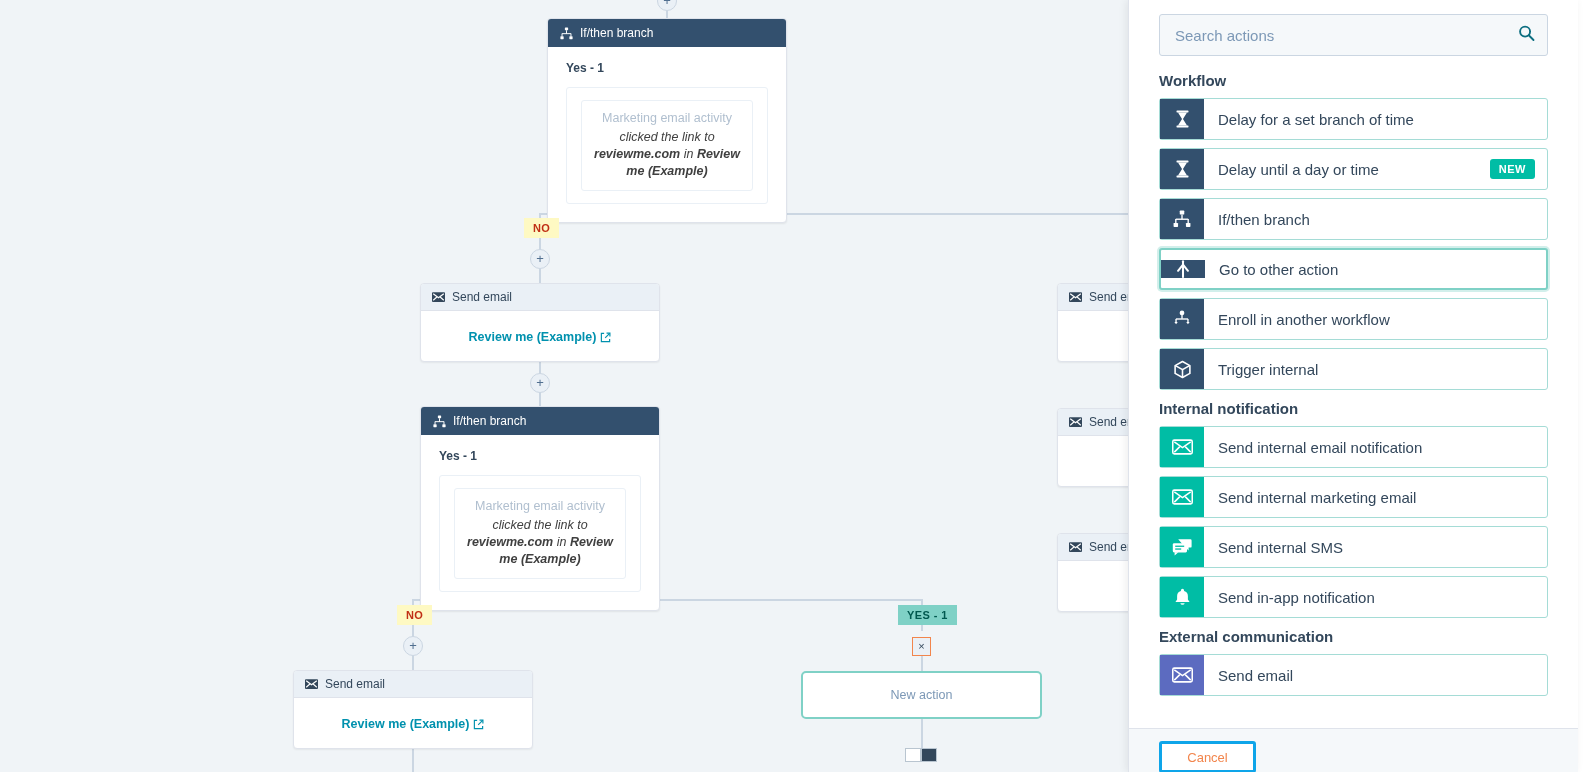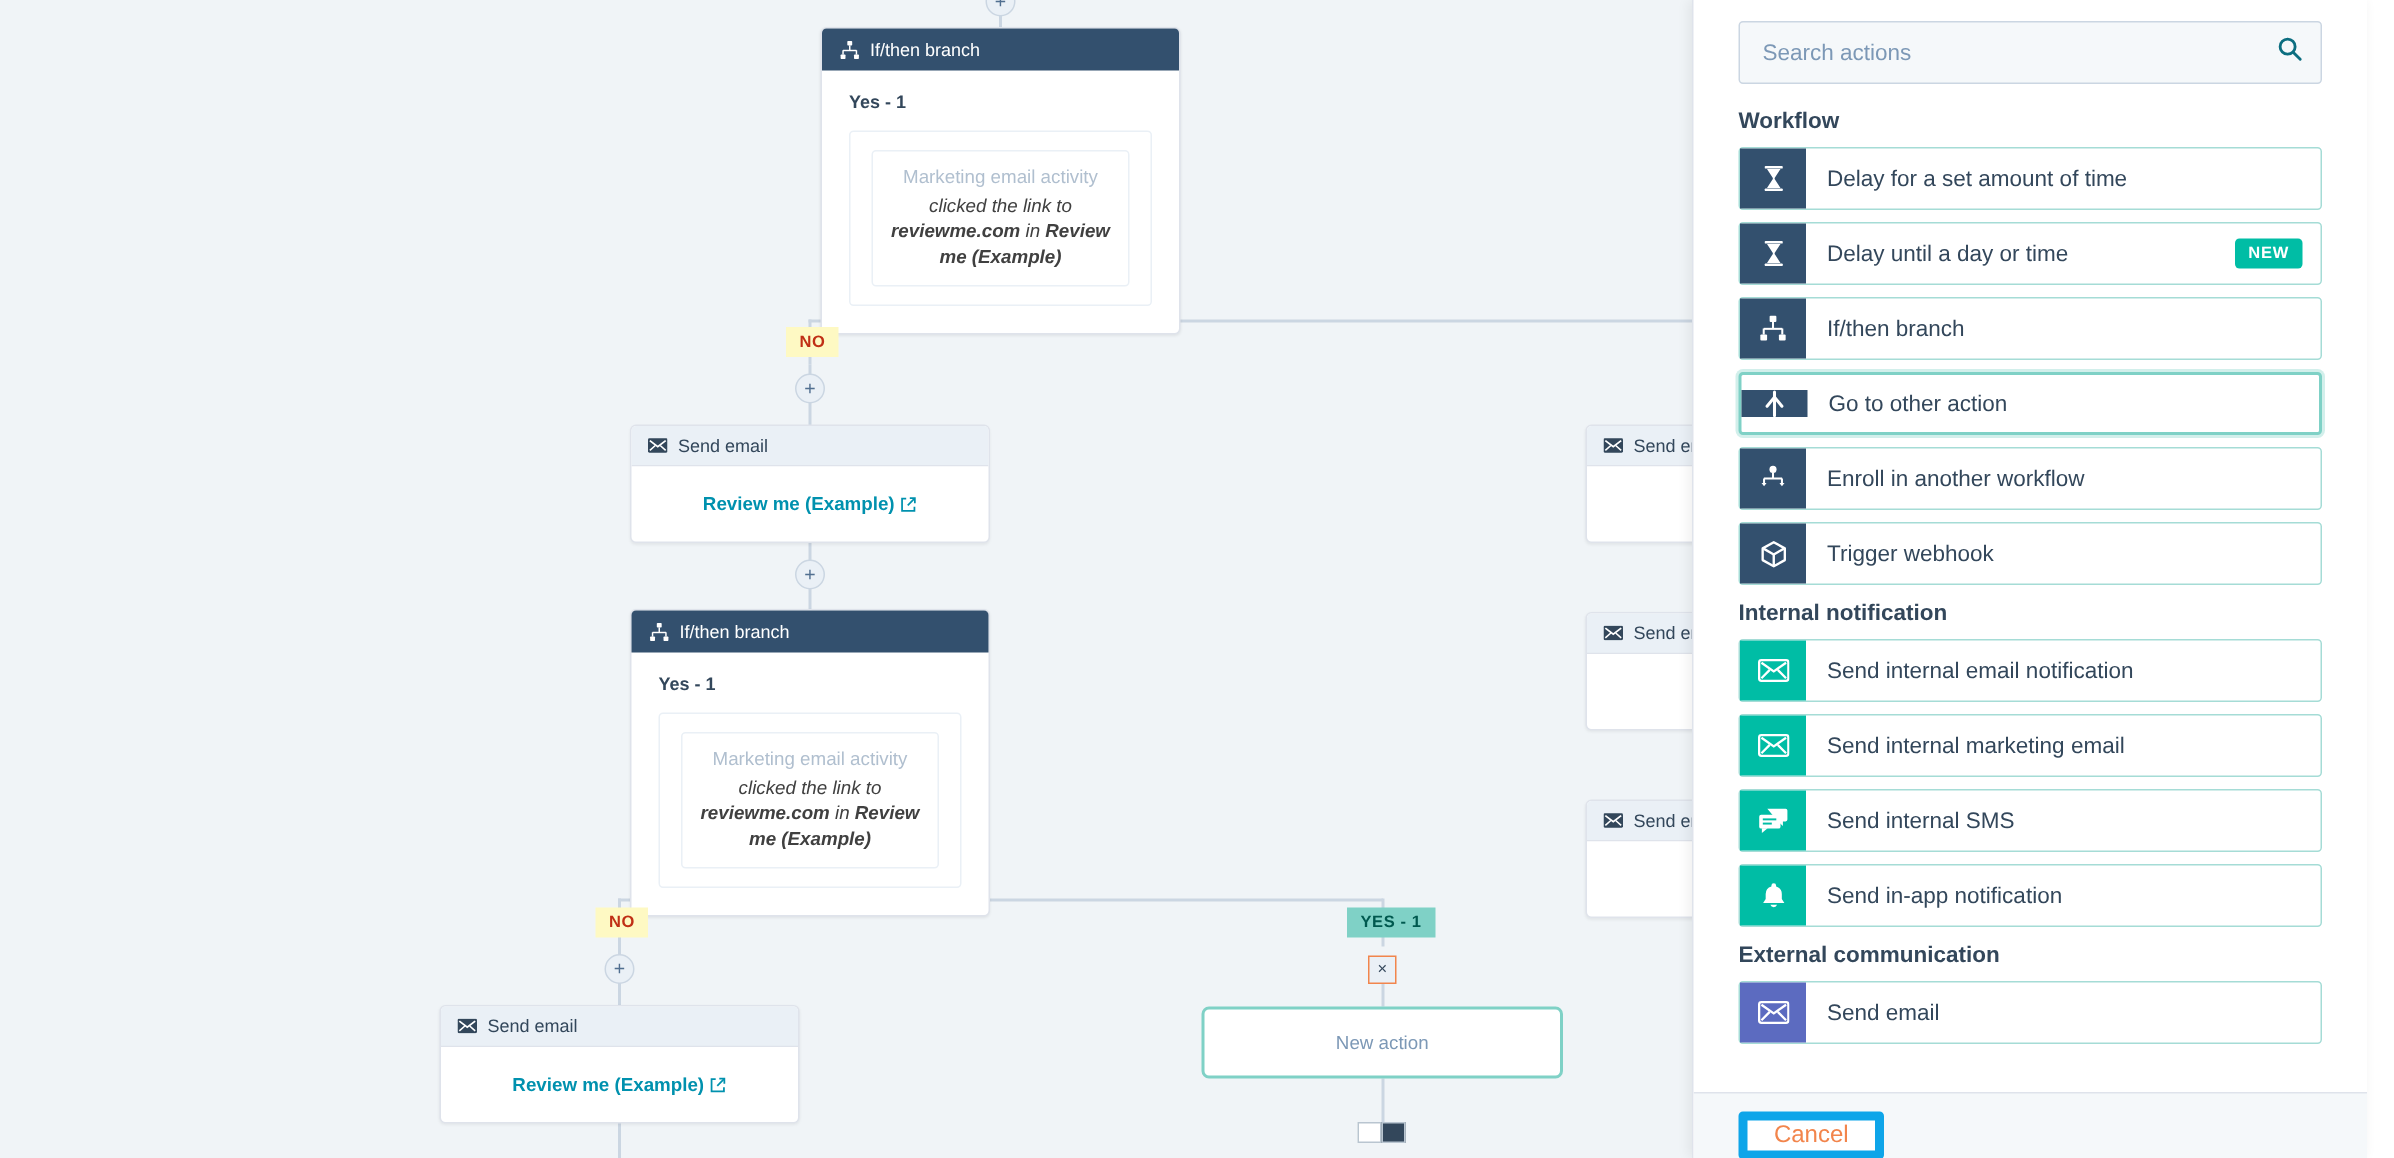--- a/index.html
+++ b/index.html
@@ -233,25 +233,25 @@
   #sb-footer {
     position: absolute;
     left: 0; right: 0; bottom: 0;
     height: 44px;
     background: #f5f8fa;
     border-top: 1px solid #dfe3eb;
     padding: 12px 30px 0;
   }
   .footer-btn {
     width: 97px; height: 32px;
-    border: 6px solid #0ea5e9;
+    border: 3px solid #0ea5e9;
     border-radius: 3px;
     background: #fff;
     color: #f2854c;
-    font-size: 16px;
+    font-size: 13px;
     font-family: "Liberation Sans", sans-serif;
     cursor: pointer;
   }
 </style>
 </head>
 <body>
 
 <div id="app">
 
   <div id="canvas">
@@ -450,21 +450,21 @@
       <div class="sect-title">Workflow</div>
 
       <div class="action-row">
         <div class="action-icon navy">
           <svg width="17" height="18" viewBox="0 0 16 18" fill="#fff">
             <rect x="2" y="0.6" width="12" height="1.8" rx="0.6"></rect>
             <rect x="2" y="15.6" width="12" height="1.8" rx="0.6"></rect>
             <path d="M3.5 2.6 H12.5 L8.6 8.7 V9.3 L12.5 15.4 H3.5 L7.4 9.3 V8.7 Z"></path>
           </svg>
         </div>
-        <div class="action-label">Delay for a set amount of time</div>
+        <div class="action-label">Delay for a set branch of time</div>
       </div>
 
       <div class="action-row">
         <div class="action-icon navy">
           <svg width="17" height="18" viewBox="0 0 16 18" fill="#fff">
             <rect x="2" y="0.6" width="12" height="1.8" rx="0.6"></rect>
             <rect x="2" y="15.6" width="12" height="1.8" rx="0.6"></rect>
             <path d="M3.5 2.6 H12.5 L8.6 8.7 V9.3 L12.5 15.4 H3.5 L7.4 9.3 V8.7 Z"></path>
           </svg>
         </div>
@@ -514,21 +514,21 @@
       </div>
 
       <div class="action-row">
         <div class="action-icon navy">
           <svg width="19" height="19" viewBox="0 0 18 18" fill="none" stroke="#fff" stroke-width="1.5" stroke-linejoin="round">
             <path d="M9 1.4 L16 5.3 V12.7 L9 16.6 L2 12.7 V5.3 Z"></path>
             <path d="M2.3 5.3 L9 9.1 L15.7 5.3"></path>
             <path d="M9 9.1 V16.4"></path>
           </svg>
         </div>
-        <div class="action-label">Trigger webhook</div>
+        <div class="action-label">Trigger internal</div>
       </div>
 
       <div class="sect-title">Internal notification</div>
 
       <div class="action-row">
         <div class="action-icon teal">
           <svg width="21" height="16" viewBox="0 0 22 16">
             <rect x="0.8" y="0.8" width="20.4" height="14.4" rx="1.6" fill="none" stroke="#fff" stroke-width="1.6"></rect>
             <path d="M2.4 2.6 L11 8.6 L19.6 2.6" stroke="#fff" stroke-width="1.6" fill="none"></path>
             <path d="M2.4 13.4 L8.2 7.6 M19.6 13.4 L13.8 7.6" stroke="#fff" stroke-width="1.6" fill="none"></path>

